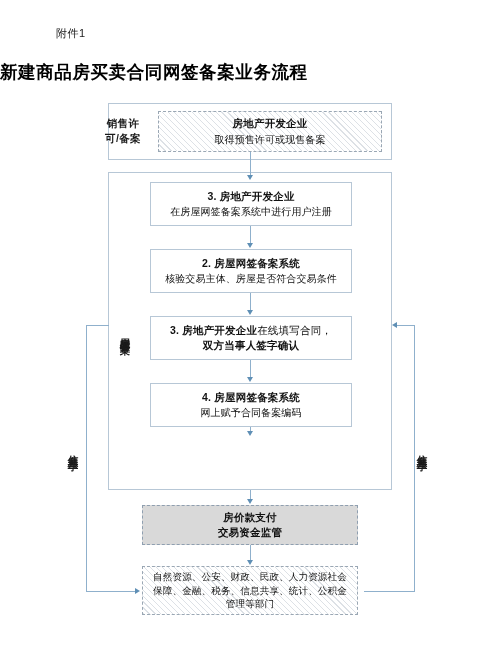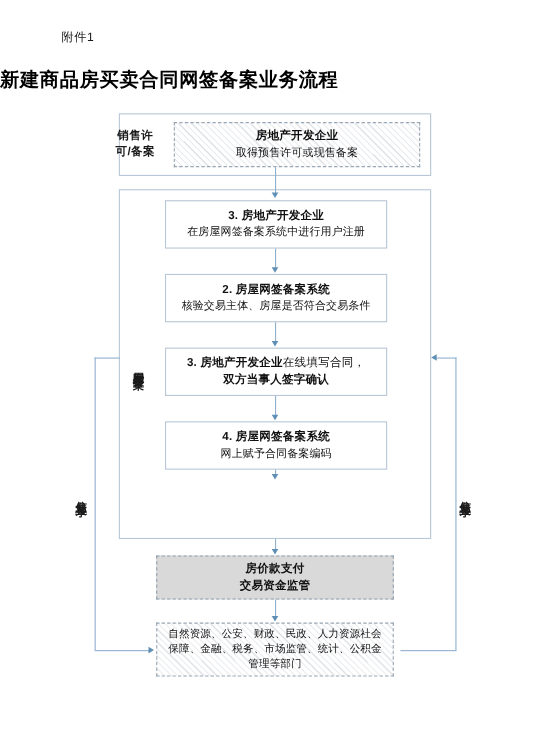--- a/index.html
+++ b/index.html
@@ -262,21 +262,21 @@
     <div class="n-desc">网上赋予合同备案编码</div>
   </div>
 
 
   <div class="node grayfill" id="node-payment">
     <div class="n-title">房价款支付</div>
     <div class="n-title">交易资金监管</div>
   </div>
 
   <div class="node hatched" id="node-depts">
-    <div class="n-desc">自然资源、公安、财政、民政、人力资源社会保障、金融、税务、市场监管、统计、公积金管理等部门</div>
+    <div class="n-desc">自然资源、公安、财政、民政、人力资源社会保障、金融、税务、信息共享、统计、公积金管理等部门</div>
   </div>
 
   <div class="conn v" style="left:250px; top:152px; height:24px;"></div>
   <div class="arrow-down" style="left:247px; top:175px;"></div>
 
   <div class="conn v" style="left:250px; top:226px; height:18px;"></div>
   <div class="arrow-down" style="left:247px; top:243px;"></div>
 
   <div class="conn v" style="left:250px; top:293px; height:18px;"></div>
   <div class="arrow-down" style="left:247px; top:310px;"></div>

